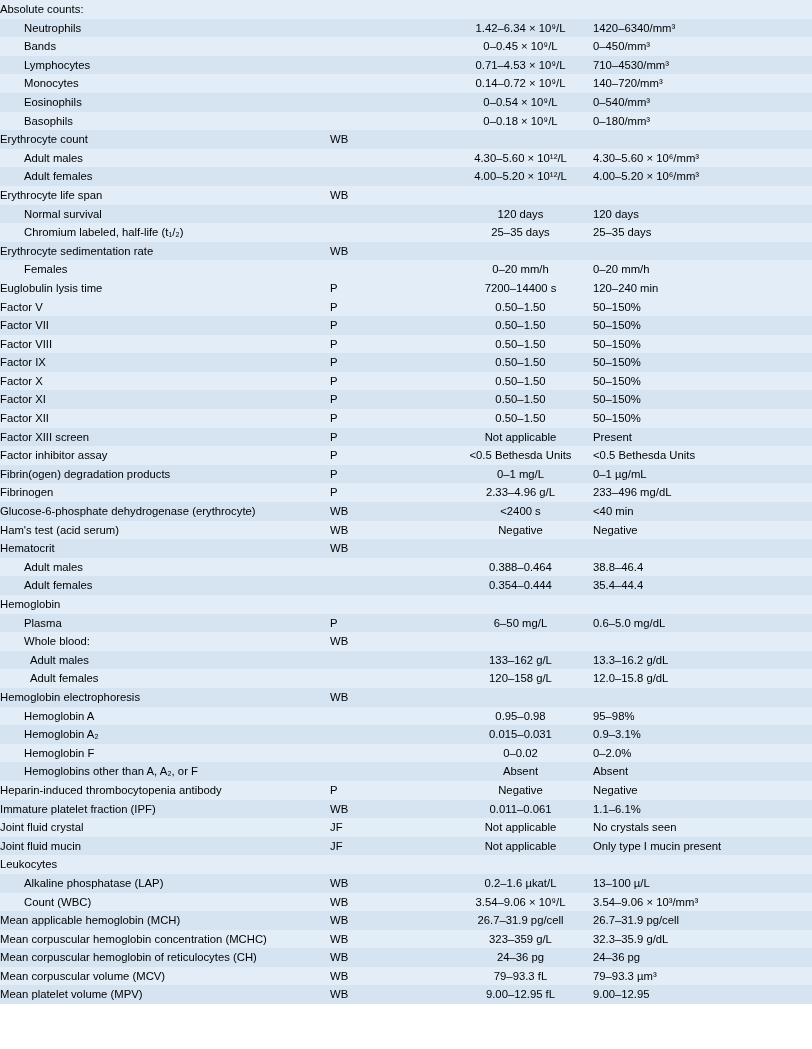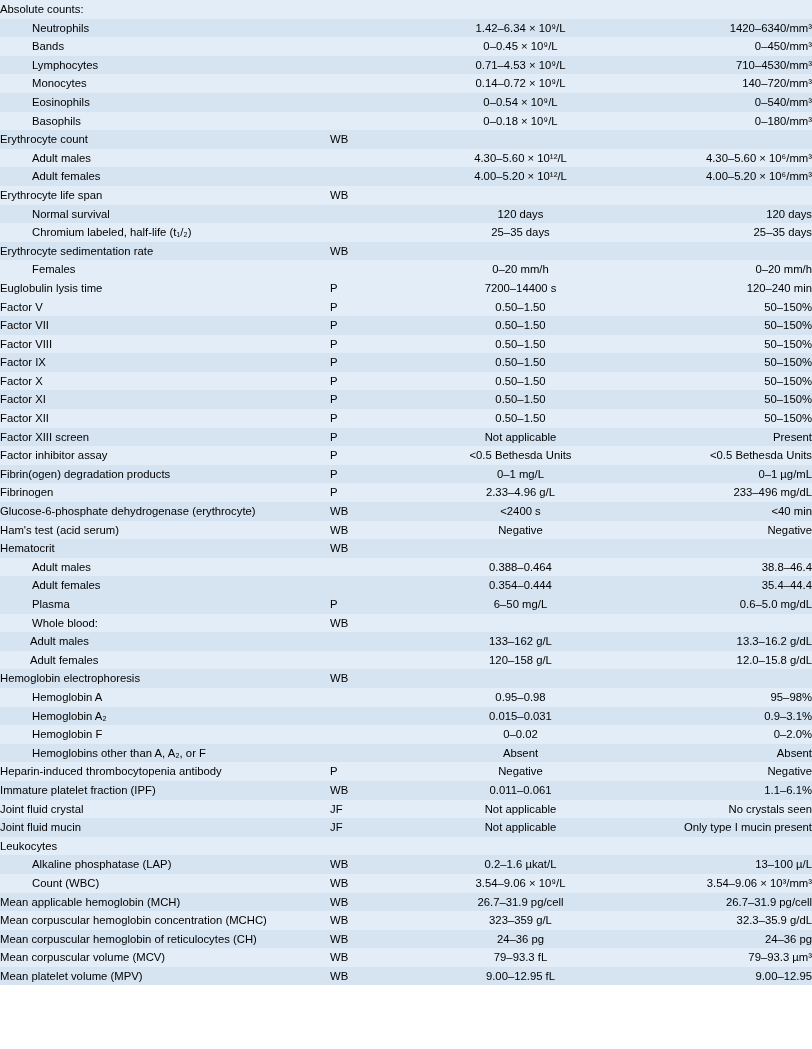--- a/index.html
+++ b/index.html
@@ -31,23 +31,23 @@
     height: 18.6px;
     white-space: nowrap;
     overflow: hidden;
   }
   tr.row-light td { background: #e3edf7; }
   tr.row-dark  td { background: #d6e4f2; }
 
   td.c-analyte { width: 330px; padding-left: 4px; }
   td.c-spec    { width: 118px; }
   td.c-si      { width: 145px; text-align: center; }
-  td.c-conv    { width: 219px; text-align: right; }
+  td.c-conv    { width: 219px; }
 
-  .indent1 { padding-left: 32px; }
+  .indent1 { padding-left: 24px; }
   .indent2 { padding-left: 30px; }
 </style>
 </head>
 <body>
 
 <div class="sheet">
   <table class="reftable">
     <tbody>
         <tr class="row-light">
           <td class="c-analyte"><span class="">Absolute counts:</span></td>
@@ -234,20 +234,26 @@
           <td class="c-spec"></td>
           <td class="c-si">0.388–0.464</td>
           <td class="c-conv">38.8–46.4</td>
         </tr>
         <tr class="row-dark">
           <td class="c-analyte"><span class="indent1">Adult females</span></td>
           <td class="c-spec"></td>
           <td class="c-si">0.354–0.444</td>
           <td class="c-conv">35.4–44.4</td>
         </tr>
+        <tr class="row-light">
+          <td class="c-analyte"><span class="">Hemoglobin</span></td>
+          <td class="c-spec"></td>
+          <td class="c-si"></td>
+          <td class="c-conv"></td>
+        </tr>
         <tr class="row-dark">
           <td class="c-analyte"><span class="indent1">Plasma</span></td>
           <td class="c-spec">P</td>
           <td class="c-si">6–50 mg/L</td>
           <td class="c-conv">0.6–5.0 mg/dL</td>
         </tr>
         <tr class="row-light">
           <td class="c-analyte"><span class="indent1">Whole blood:</span></td>
           <td class="c-spec">WB</td>
           <td class="c-si"></td>

